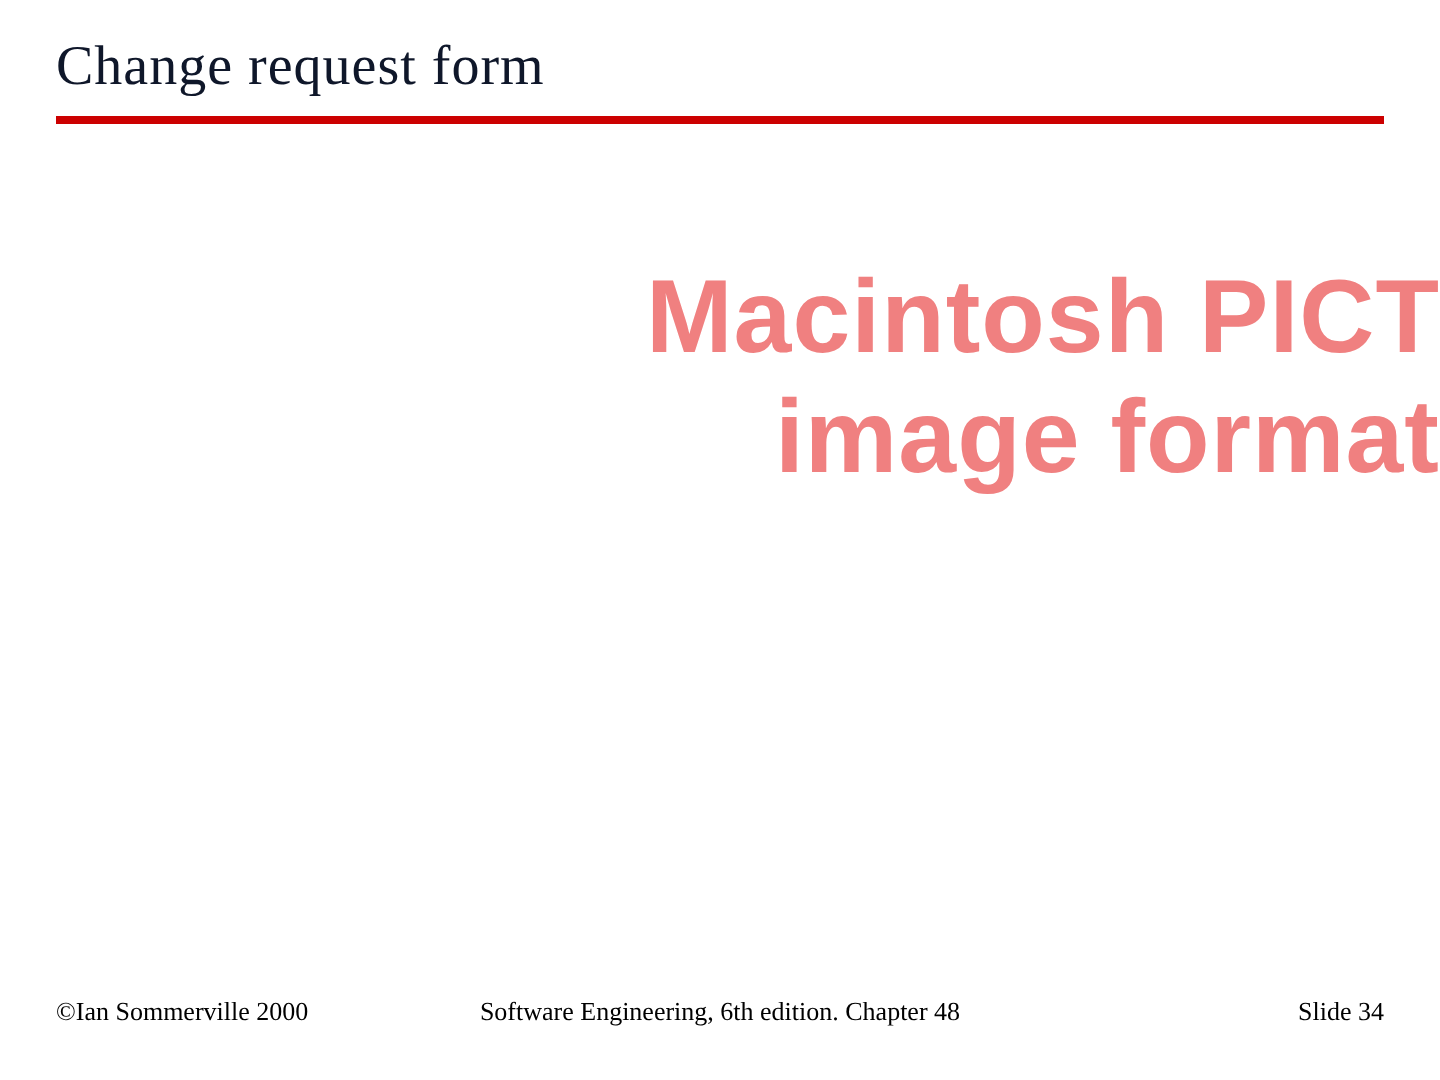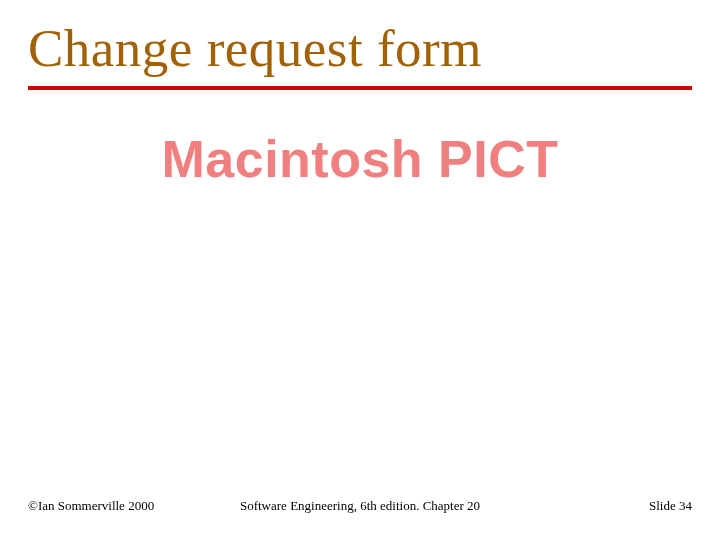--- a/index.html
+++ b/index.html
@@ -4,22 +4,22 @@
 <style>
   * { margin: 0; padding: 0; box-sizing: border-box; }
   html, body { width: 720px; height: 540px; background: #fff; font-family: "Times New Roman", Times, serif; }
   .slide {
     width: 720px;
     height: 540px;
     position: relative;
     padding: 18px 28px 0 28px;
   }
   .title {
-    font-size: 53px;
-    color: #a16207;
+    font-size: 28px;
+    color: #0f172a;
     font-weight: 400;
     padding-bottom: 6px;
     letter-spacing: 0.5px;
   }
   .rule {
     height: 4px;
     background: #cc0000;
     width: 100%;
     margin-top: 2px;
   }
@@ -30,20 +30,21 @@
     width: 720px;
     text-align: center;
   }
   .err {
     font-family: Arial, Helvetica, sans-serif;
     font-weight: 700;
     font-size: 52px;
     line-height: 1.15;
     color: #f08080;
     letter-spacing: 0.5px;
+    text-align: right;
   }
   .footer {
     position: absolute;
     bottom: 26px;
     left: 0;
     width: 720px;
     padding: 0 28px;
     display: flex;
     justify-content: space-between;
     align-items: baseline;
@@ -55,20 +56,21 @@
 </style>
 </head>
 <body>
 
 <div class="slide">
   <div class="title">Change request form</div>
   <div class="rule"></div>
 
   <div class="body-area">
     <div class="err">Macintosh PICT</div>
+    <div class="err">image format</div>
   </div>
 
   <div class="footer">
     <span class="footer-left">©Ian Sommerville 2000</span>
-    <span class="footer-center">Software Engineering, 6th edition. Chapter 20</span>
+    <span class="footer-center">Software Engineering, 6th edition. Chapter 48</span>
     <span class="footer-right">Slide 34</span>
   </div>
 </div>
 
 </body></html>

